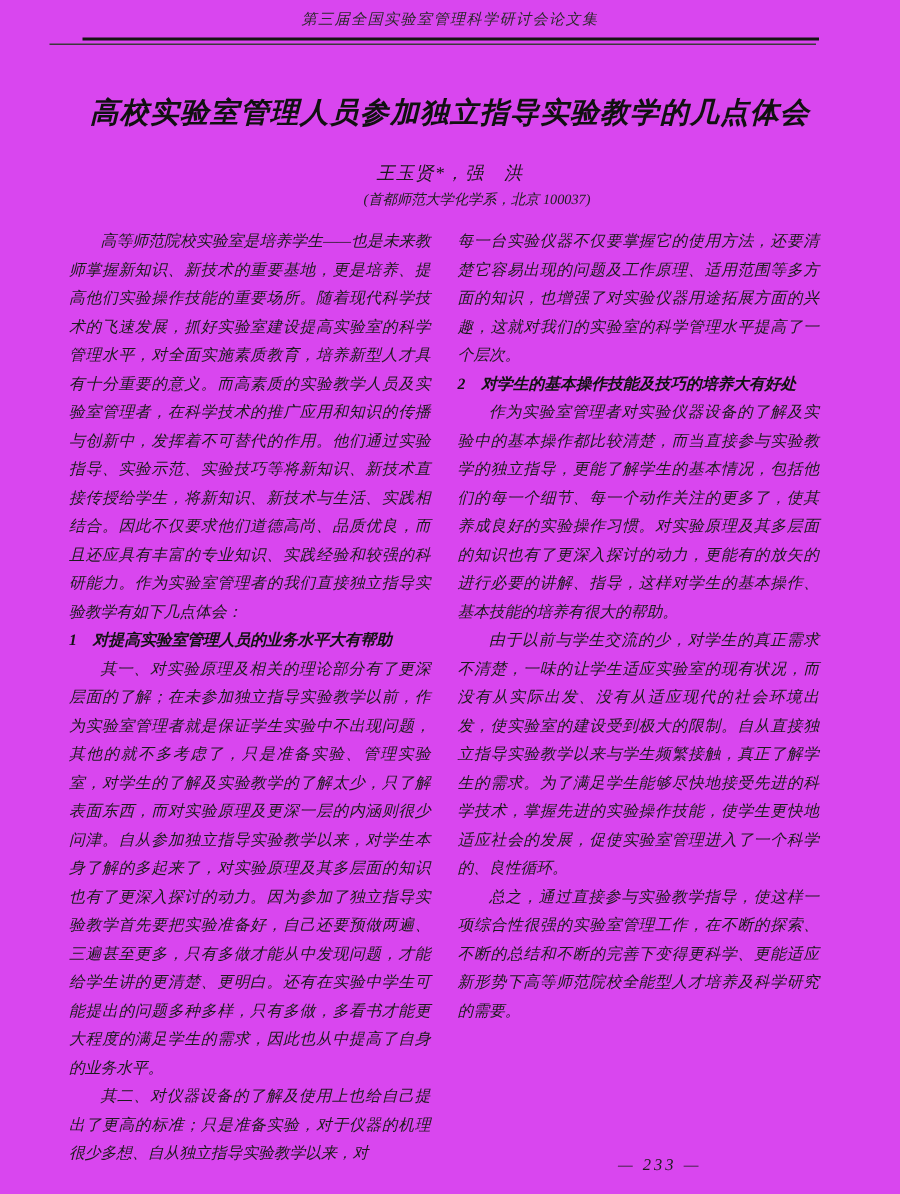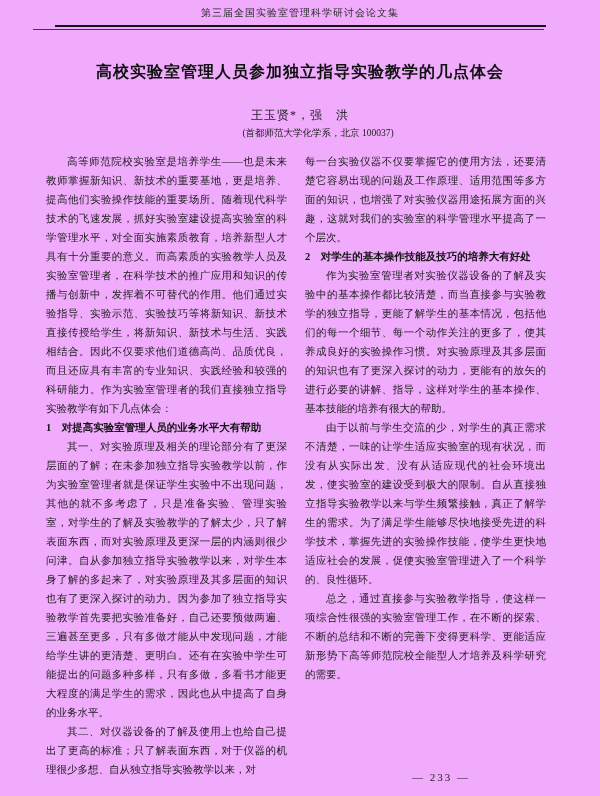--- a/index.html
+++ b/index.html
@@ -9,23 +9,24 @@
   body {
     width: 600px;
     height: 796px;
     background: #ffffff;
     font-family: "Liberation Serif", serif;
   }
   .page {
     position: relative;
     width: 600px;
     height: 796px;
-    background: #f0abfc;
+    background: #d946ef;
     color: #1d1d1d;
     overflow: hidden;
+    font-style: italic;
   }
   .proceedings-header {
     position: absolute;
     top: 6px;
     left: 0;
     width: 100%;
     text-align: center;
     font-size: 10px;
     letter-spacing: 1px;
     color: #2a2a2a;
@@ -45,21 +46,21 @@
     right: 56px;
     height: 1px;
     background: #3a3a3a;
   }
   .article-title {
     position: absolute;
     top: 62px;
     left: 30px;
     width: 540px;
     text-align: center;
-    font-size: 16px;
+    font-size: 19px;
     font-weight: bold;
     letter-spacing: 1px;
     color: #111111;
   }
   .authors-line {
     position: absolute;
     top: 107px;
     left: 0;
     width: 100%;
     text-align: center;
@@ -123,21 +124,21 @@
   <div class="article-title">高校实验室管理人员参加独立指导实验教学的几点体会</div>
 
   <div class="authors-line">王玉贤*，强　洪</div>
 
   <div class="affiliation-line">(首都师范大学化学系，北京 100037)</div>
 
   <div class="col col-left">
     <p>高等师范院校实验室是培养学生——也是未来教师掌握新知识、新技术的重要基地，更是培养、提高他们实验操作技能的重要场所。随着现代科学技术的飞速发展，抓好实验室建设提高实验室的科学管理水平，对全面实施素质教育，培养新型人才具有十分重要的意义。而高素质的实验教学人员及实验室管理者，在科学技术的推广应用和知识的传播与创新中，发挥着不可替代的作用。他们通过实验指导、实验示范、实验技巧等将新知识、新技术直接传授给学生，将新知识、新技术与生活、实践相结合。因此不仅要求他们道德高尚、品质优良，而且还应具有丰富的专业知识、实践经验和较强的科研能力。作为实验室管理者的我们直接独立指导实验教学有如下几点体会：</p>
     <p class="section-heading">1　对提高实验室管理人员的业务水平大有帮助</p>
     <p>其一、对实验原理及相关的理论部分有了更深层面的了解；在未参加独立指导实验教学以前，作为实验室管理者就是保证学生实验中不出现问题，其他的就不多考虑了，只是准备实验、管理实验室，对学生的了解及实验教学的了解太少，只了解表面东西，而对实验原理及更深一层的内涵则很少问津。自从参加独立指导实验教学以来，对学生本身了解的多起来了，对实验原理及其多层面的知识也有了更深入探讨的动力。因为参加了独立指导实验教学首先要把实验准备好，自己还要预做两遍、三遍甚至更多，只有多做才能从中发现问题，才能给学生讲的更清楚、更明白。还有在实验中学生可能提出的问题多种多样，只有多做，多看书才能更大程度的满足学生的需求，因此也从中提高了自身的业务水平。</p>
-    <p>其二、对仪器设备的了解及使用上也给自己提出了更高的标准；只了解表面东西，对于仪器的机理很少多想、自从独立指导实验教学以来，对</p>
+    <p>其二、对仪器设备的了解及使用上也给自己提出了更高的标准；只是准备实验，对于仪器的机理很少多想、自从独立指导实验教学以来，对</p>
   </div>
 
   <div class="col col-right">
     <p class="continuation">每一台实验仪器不仅要掌握它的使用方法，还要清楚它容易出现的问题及工作原理、适用范围等多方面的知识，也增强了对实验仪器用途拓展方面的兴趣，这就对我们的实验室的科学管理水平提高了一个层次。</p>
     <p class="section-heading">2　对学生的基本操作技能及技巧的培养大有好处</p>
     <p>作为实验室管理者对实验仪器设备的了解及实验中的基本操作都比较清楚，而当直接参与实验教学的独立指导，更能了解学生的基本情况，包括他们的每一个细节、每一个动作关注的更多了，使其养成良好的实验操作习惯。对实验原理及其多层面的知识也有了更深入探讨的动力，更能有的放矢的进行必要的讲解、指导，这样对学生的基本操作、基本技能的培养有很大的帮助。</p>
     <p>由于以前与学生交流的少，对学生的真正需求不清楚，一味的让学生适应实验室的现有状况，而没有从实际出发、没有从适应现代的社会环境出发，使实验室的建设受到极大的限制。自从直接独立指导实验教学以来与学生频繁接触，真正了解学生的需求。为了满足学生能够尽快地接受先进的科学技术，掌握先进的实验操作技能，使学生更快地适应社会的发展，促使实验室管理进入了一个科学的、良性循环。</p>
     <p>总之，通过直接参与实验教学指导，使这样一项综合性很强的实验室管理工作，在不断的探索、不断的总结和不断的完善下变得更科学、更能适应新形势下高等师范院校全能型人才培养及科学研究的需要。</p>
   </div>
 

